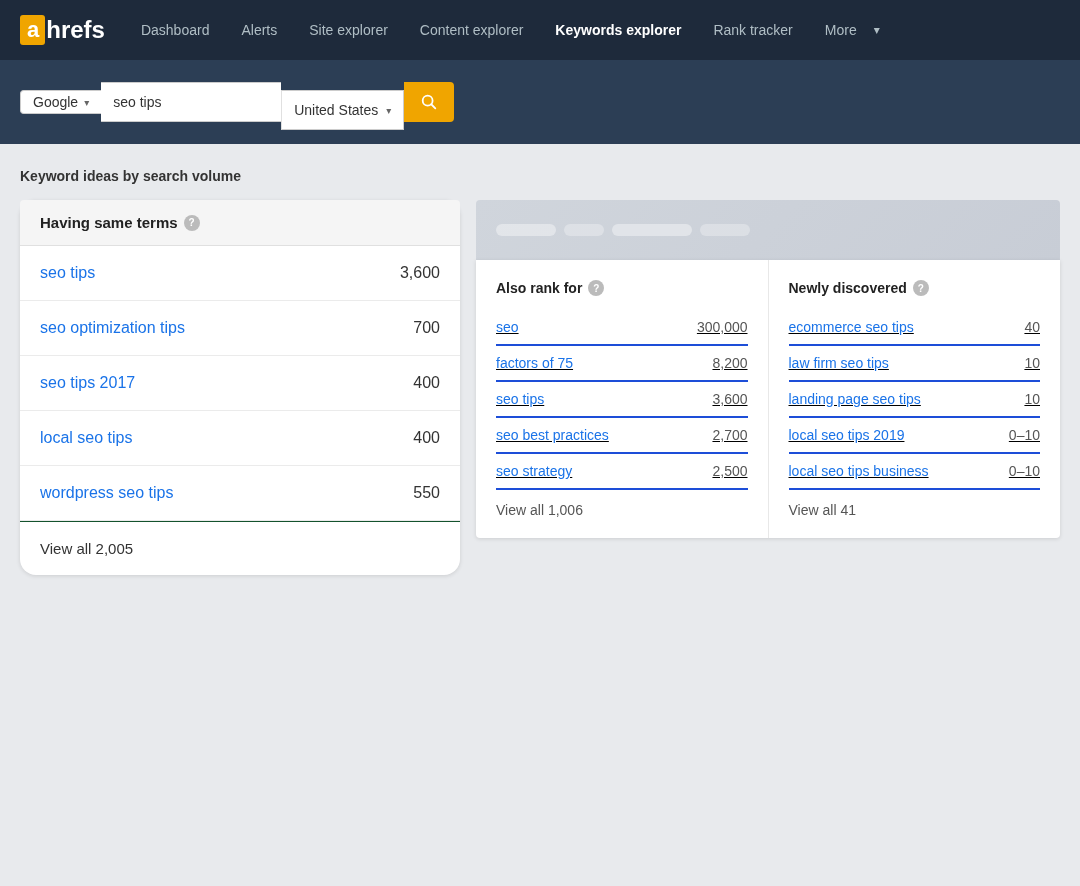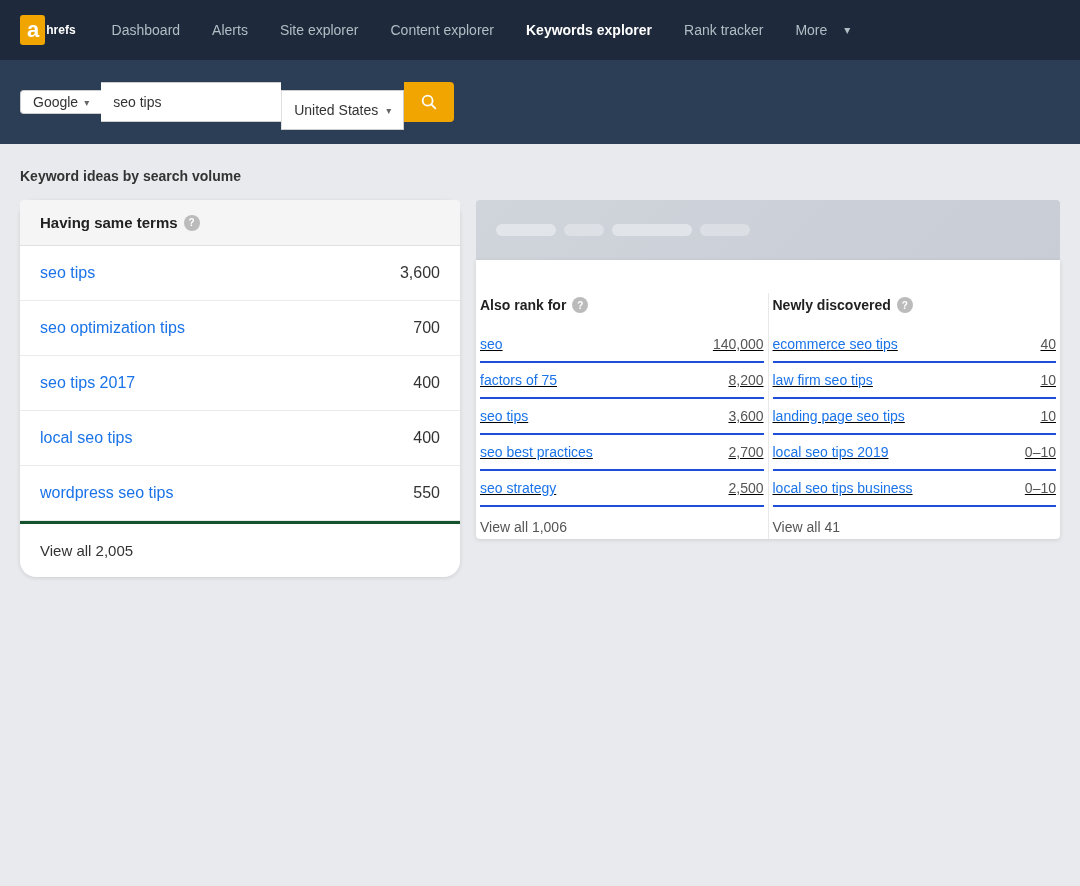--- a/index.html
+++ b/index.html
@@ -28,21 +28,21 @@
       background: #f0a500;
       color: #fff;
       font-weight: 900;
       font-size: 22px;
       padding: 2px 7px;
       border-radius: 3px;
       letter-spacing: -1px;
     }
     .logo-hrefs {
       color: #fff;
-      font-size: 12px;
+      font-size: 24px;
       font-weight: 700;
       margin-left: 1px;
     }
     .nav-link {
       color: #b0bec5;
       font-size: 14px;
       padding: 8px 14px;
       cursor: pointer;
       border-radius: 4px;
       white-space: nowrap;
@@ -194,31 +194,30 @@
     }
     .keyword-volume {
       font-size: 16px;
       color: #333;
       font-weight: 400;
     }
     .view-all {
       padding: 18px 20px;
       font-size: 15px;
       color: #333;
-      border-top: 3px solid #14532d;
+      border-top: 1px solid #14532d;
     }
     .right-cards-row {
       display: flex;
       gap: 0;
     }
     .card-right-section {
       flex: 1;
-      padding: 4px;
+      padding: 20px;
       border-left: 1px solid #e8e8e8;
-      margin-top: 33px;
     }
     .card-right-section:first-child {
       border-left: none;
     }
     .card-right-header {
       display: flex;
       align-items: center;
       gap: 6px;
       margin-bottom: 14px;
     }
@@ -364,21 +363,21 @@
       <div class="right-cards-row" style="background:#fff; border-radius:0 0 4px 4px; box-shadow: 0 1px 4px rgba(0,0,0,0.12);">
 
         <div class="card-right-section">
           <div class="card-right-header">
             <span class="card-right-title">Also rank for</span>
             <span class="info-icon">?</span>
           </div>
 
           <div class="right-row">
             <a class="right-keyword">seo</a>
-            <span class="right-volume">140,000</span>
+            <span class="right-volume">300,000</span>
           </div>
           <div class="right-row">
             <a class="right-keyword">factors of 75</a>
             <span class="right-volume">8,200</span>
           </div>
           <div class="right-row">
             <a class="right-keyword">seo tips</a>
             <span class="right-volume">3,600</span>
           </div>
           <div class="right-row">

